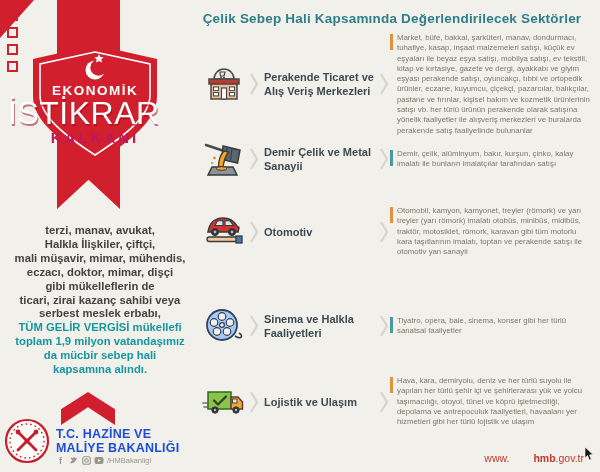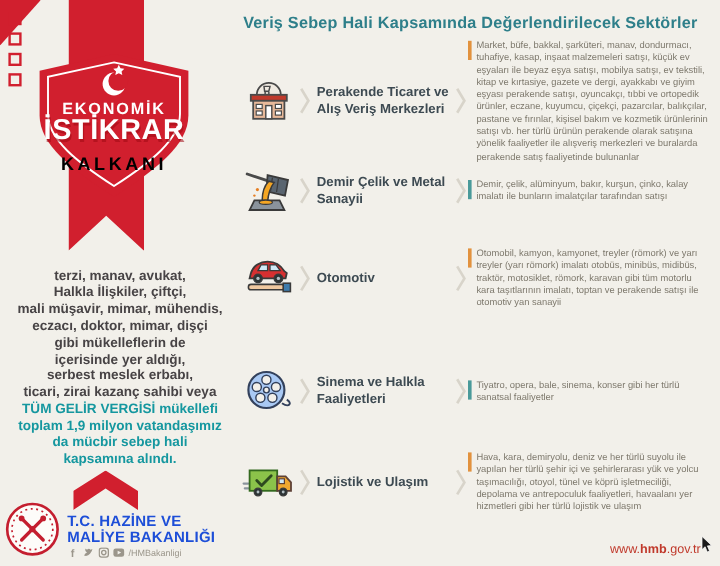--- a/index.html
+++ b/index.html
@@ -19,25 +19,25 @@
     background:#d11f2e;
     clip-path:polygon(0 0,100% 0,100% 100%,50% 86%,0 100%); }
   .chevron-up { position:absolute; left:61px; top:392px; width:54px; height:33px;
     background:#d11f2e;
     clip-path:polygon(50% 0,100% 52%,100% 100%,50% 46%,0 100%,0 52%); }
   
   .badge { position:absolute; left:12px; top:42px; width:166px; height:140px; }
   .badge svg.shield { position:absolute; left:17px; top:0; }
   .badge .w1 { position:absolute; top:41px; left:0; width:100%; text-align:center;
     color:#fff; font-size:13.5px; font-weight:bold; letter-spacing:1.5px; }
-  .badge .w2 { position:absolute; top:53px; left:-4px; width:174px; text-align:center;
-    color:#fff; font-size:24px; font-weight:bold; letter-spacing:.5px;
+  .badge .w2 { position:absolute; top:53px; left:-4px; width:174px; text-align:left;
+    color:#fff; font-size:32px; font-weight:normal; letter-spacing:.5px;
     text-shadow:1px 2px 0 rgba(160,10,20,.55); }
   .badge .w3 { position:absolute; top:87px; left:0; width:100%; text-align:center;
-    color:#000000; font-size:15px; font-weight:bold; letter-spacing:3px; }
+    color:#be185d; font-size:15px; font-weight:bold; letter-spacing:3px; }
   
   .para { position:absolute; left:0; top:224px; width:200px; text-align:center;
     font-weight:bold; font-size:11.3px; line-height:13.9px; color:#474345;
     white-space:nowrap; }
   .para .teal { color:#15979f; }
   
   .logo-row { position:absolute; left:4px; top:418px; width:200px; }
   .emblem { position:absolute; left:0; top:0; }
   .ministry { position:absolute; left:52px; top:9px; color:#1d4ed8;
     font-weight:bold; font-size:12.5px; line-height:14px; letter-spacing:.2px; }
@@ -51,21 +51,21 @@
   .row { position:absolute; display:flex; align-items:center; width:392px; }
   .row .icon { width:48px; flex:0 0 48px; display:flex; justify-content:center; }
   .row .chev { flex:0 0 12px; display:flex; justify-content:center; }
   .row .label { flex:1; text-align:left; font-weight:bold; font-size:11px;
     line-height:14px; color:#3d4a52; padding:0 4px; }
   .row .desc { flex:0 0 202px; position:relative; padding-left:7px;
     font-size:7.8px; line-height:10.3px; color:#7d786c; align-self:center; }
   .row .bar { position:absolute; left:0; top:1px; width:3px; height:16px; }
   
   .url { position:absolute; right:16px; bottom:8px; color:#c0392b; font-size:10.5px; }
-  .url b { font-weight:bold; }
+  .url b { font-weight:bold;margin-left:24px; }
   .cursor { position:absolute; right:6px; bottom:11px; }
 </style>
 </head>
 <body>
 
 <div class="corner-tri"></div>
 <div class="sq filled" style="top:10px"></div>
 <div class="sq hollow" style="top:27px"></div>
 <div class="sq hollow" style="top:44px"></div>
 <div class="sq hollow" style="top:61px"></div>
@@ -85,23 +85,22 @@
   <div class="w2">İSTİKRAR</div>
   <div class="w3">KALKANI</div>
 </div>
 
 <div class="para">
   <div>terzi, manav, avukat,</div>
   <div>Halkla İlişkiler, çiftçi,</div>
   <div>mali müşavir, mimar, mühendis,</div>
   <div>eczacı, doktor, mimar, dişçi</div>
   <div>gibi mükelleflerin de</div>
-  <div>içerisinde yer aldığı,</div>
+  <div>ticari, zirai kazanç sahibi veya</div>
   <div>serbest meslek erbabı,</div>
-  <div>ticari, zirai kazanç sahibi veya</div>
   <div class="teal">TÜM GELİR VERGİSİ mükellefi</div>
   <div class="teal">toplam 1,9 milyon vatandaşımız</div>
   <div class="teal">da mücbir sebep hali</div>
   <div class="teal">kapsamına alındı.</div>
 </div>
 
 <div class="chevron-up"></div>
 
 <div class="logo-row">
   <svg class="emblem" width="46" height="46" viewBox="0 0 46 46">
@@ -131,21 +130,21 @@
         <circle cx="4.5" cy="4.5" r="1.8" fill="none" stroke="#9b968b" stroke-width="1.1"></circle>
       </svg>
     <svg width="10" height="9" viewBox="0 0 10 9">
         <rect x=".5" y="1" width="9" height="7" rx="2" fill="#9b968b"></rect>
         <path d="M4 3 L7 4.5 L4 6 Z" fill="#f2f0ea"></path>
       </svg>
     <span>/HMBakanligi</span>
   </div>
 </div>
 
-<div class="title">Veriş Sebep Hali Kapsamında Değerlendirilecek Sektörler</div>
+<div class="title">Çelik Sebep Hali Kapsamında Değerlendirilecek Sektörler</div>
 
 <div class="rows">
 
   <div class="row" style="top:33px">
     <div class="icon">
       <svg width="46" height="42" viewBox="0 0 46 42">
         <path d="M13 16 A10 10 0 0 1 33 16 Z" fill="#efe9e0" stroke="#4a4a4a" stroke-width="1.5"></path>
         <path d="M19 9 h5 l-1 4 h-3.5 Z" fill="none" stroke="#4a4a4a" stroke-width="1.2"></path>
         <circle cx="20" cy="14.5" r=".9" fill="#4a4a4a"></circle>
           <circle cx="23" cy="14.5" r=".9" fill="#4a4a4a"></circle>

